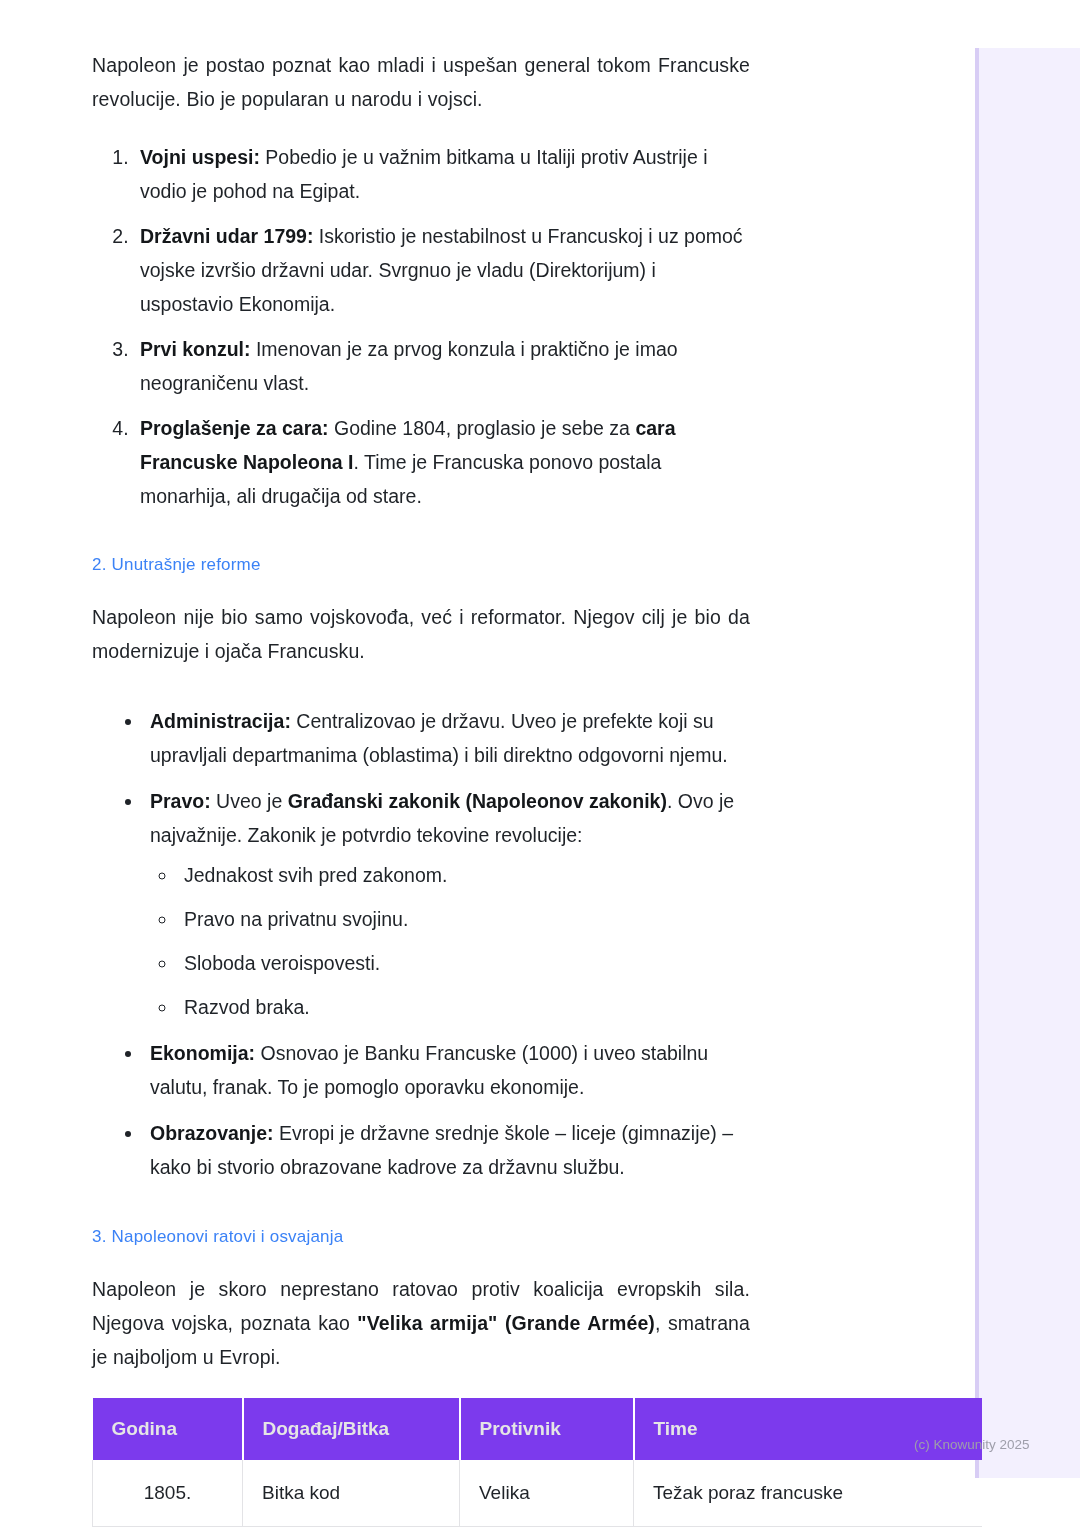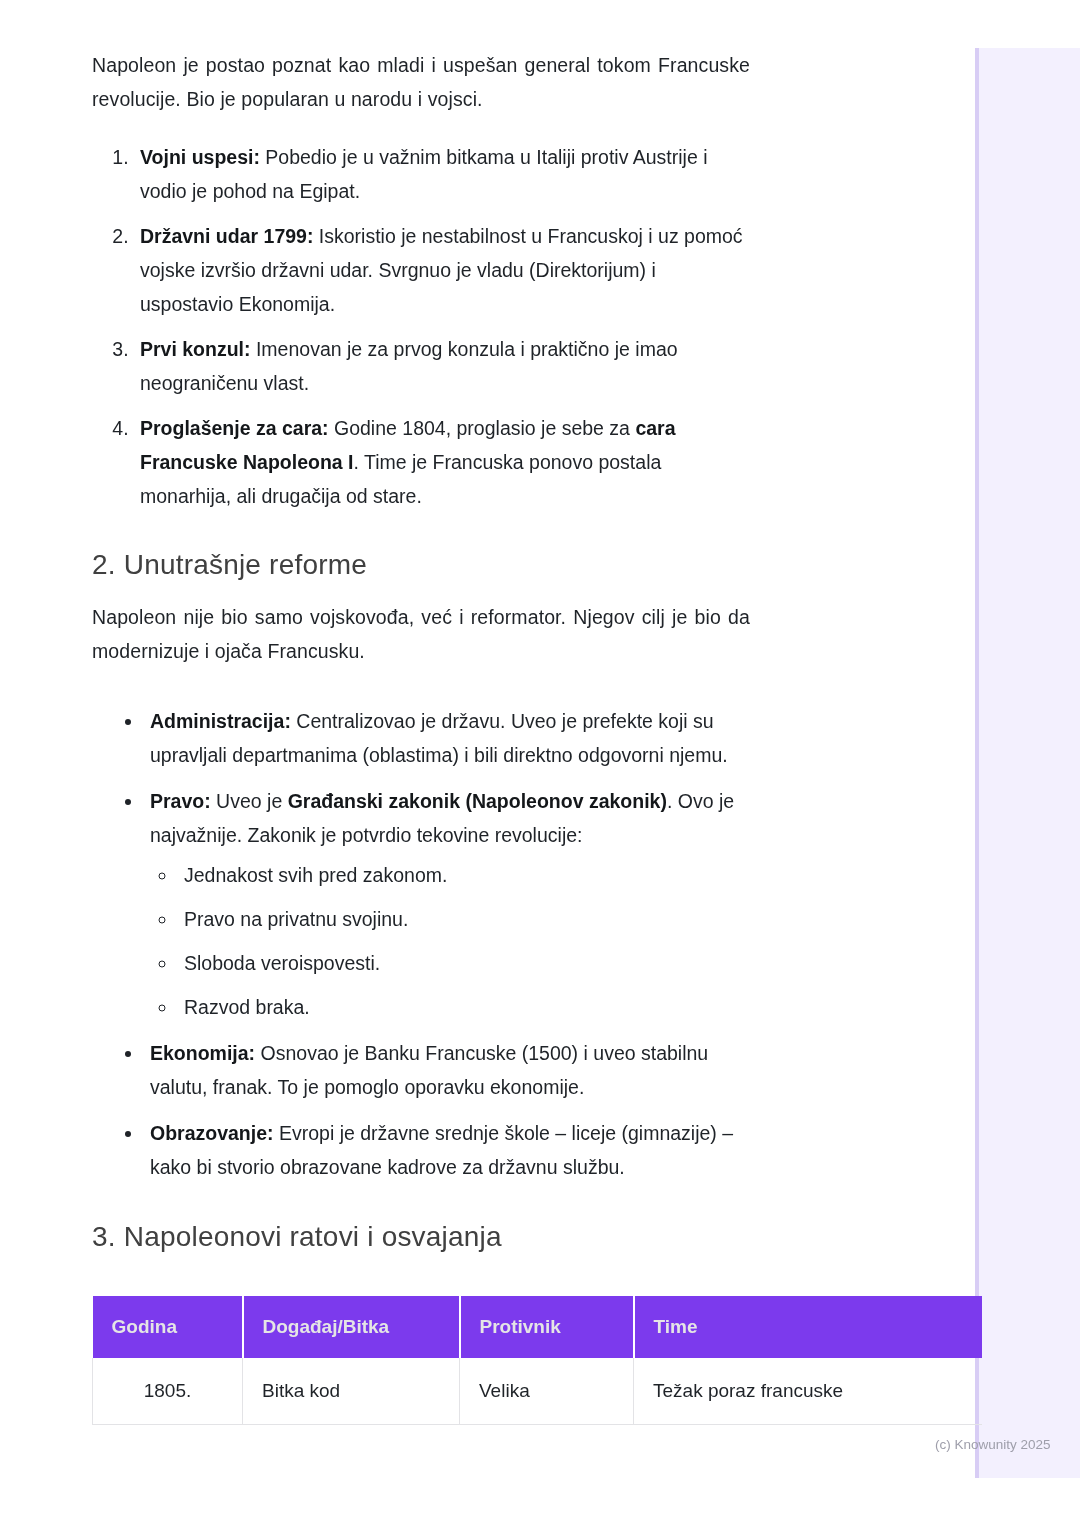--- a/index.html
+++ b/index.html
@@ -82,23 +82,23 @@
     list-style-type: circle;
     font-size: 19.5px;
     line-height: 34px;
   }
   ul.sub-bullets > li {
     margin-bottom: 10px;
     padding-left: 6px;
   }
 
   h2.section-heading {
-    font-size: 28px;
+    font-size: 17px;
     font-weight: 400;
-    color: #404040;
+    color: #3b82f6;
     margin: 0;
     line-height: 34px;
     letter-spacing: 0.2px;
   }
 
   b, strong { font-weight: bold; color: #14171a; }
 
   table.facts {
     border-collapse: collapse;
     width: 731px;
@@ -127,21 +127,21 @@
   table.facts tr td:first-child { border-left: 1px solid #e3e3e6; text-align: center; }
 
   .col-1 { width: 111px; }
   .col-2 { width: 177px; }
   .col-3 { width: 134px; margin-left: 39px; }
   .col-4 { width: 309px; }
 
   #watermark {
     position: absolute;
     top: 1437px;
-    left: 935px;
+    left: 914px;
     font-size: 13.5px;
     color: #9e9eaa;
     white-space: nowrap;
     z-index: 5;
   }
 </style>
 </head>
 <body>
 
 <div id="right-panel"></div>
@@ -184,33 +184,34 @@
     <li>
       <b>Pravo:</b><span> Uveo je </span><b>Građanski zakonik (Napoleonov zakonik)</b><span>. Ovo je najvažnije. Zakonik je potvrdio tekovine revolucije:</span>
       <ul class="sub-bullets">
         <li>Jednakost svih pred zakonom.</li>
         <li>Pravo na privatnu svojinu.</li>
         <li>Sloboda veroispovesti.</li>
         <li>Razvod braka.</li>
       </ul>
     </li>
     <li>
-      <b>Ekonomija:</b><span> Osnovao je Banku Francuske (1500) i uveo stabilnu valutu, franak. To je pomoglo oporavku ekonomije.</span>
+      <b>Ekonomija:</b><span> Osnovao je Banku Francuske (1000) i uveo stabilnu valutu, franak. To je pomoglo oporavku ekonomije.</span>
     </li>
     <li>
       <b>Obrazovanje:</b><span> Evropi je državne srednje škole – liceje (gimnazije) – kako bi stvorio obrazovane kadrove za državnu službu.</span>
     </li>
   </ul>
 
   <div class="gap-24"></div>
 
   <h2 class="section-heading">3. Napoleonovi ratovi i osvajanja</h2>
 
   <div class="gap-18"></div>
 
+  <p class="para"><span>Napoleon je skoro neprestano ratovao protiv koalicija evropskih sila. Njegova vojska, poznata kao </span><b>"Velika armija" (Grande Armée)</b><span>, smatrana je najboljom u Evropi.</span></p>
 
   <div class="gap-24"></div>
 
   <table class="facts">
     <thead>
       <tr>
         <th class="col-1">Godina</th>
         <th class="col-2">Događaj/Bitka</th>
         <th class="col-3">Protivnik</th>
         <th class="col-4">Time</th>

